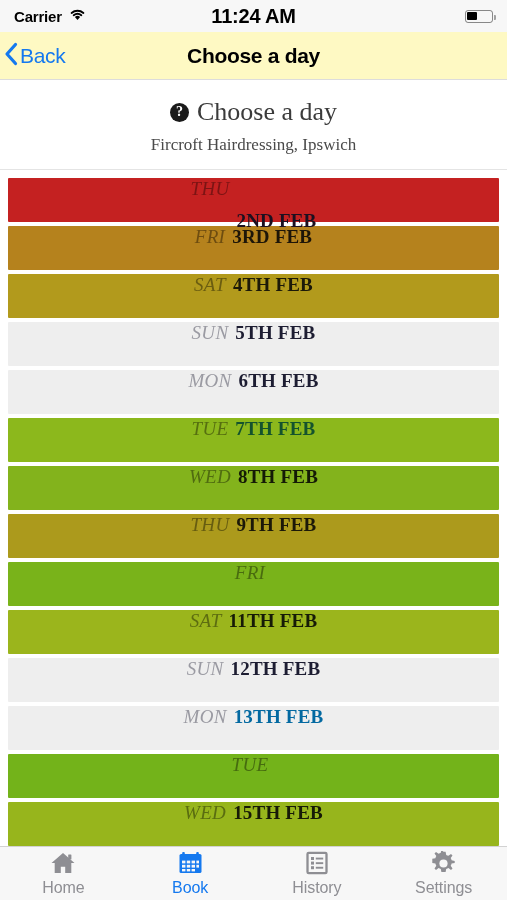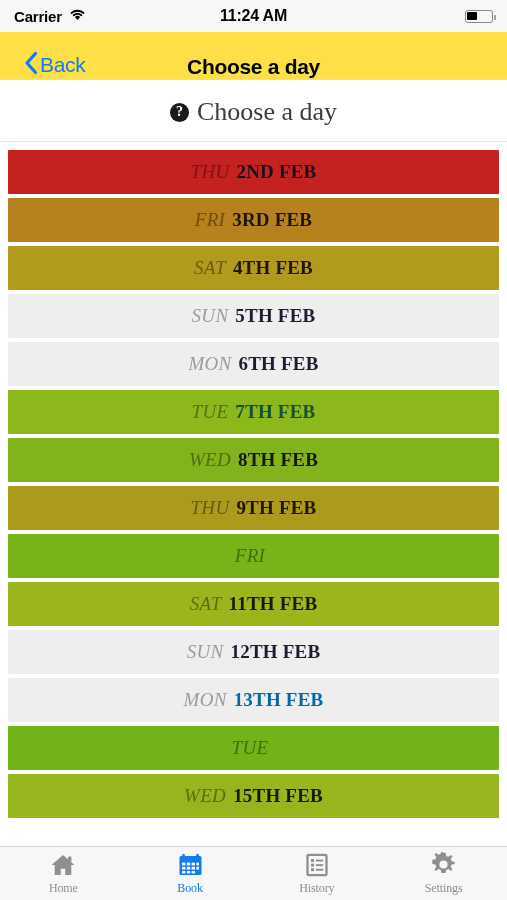--- a/index.html
+++ b/index.html
@@ -41,21 +41,21 @@
     font-size: 15px;
     font-weight: 600;
     color: #000;
     letter-spacing: -0.2px;
   }
   .wifi-icon { display: block; }
   .status-time {
     position: absolute;
     left: 0; right: 0;
     text-align: center;
-    font-size: 16px;
+    font-size: 20px;
     font-weight: 700;
     color: #000;
     letter-spacing: -0.2px;
     pointer-events: none;
   }
   .status-right {
     margin-left: auto;
     display: flex;
     align-items: center;
   }
@@ -80,25 +80,25 @@
   .battery-fill {
     height: 100%;
     background: #000;
     border-radius: 1px;
   }
 
   
   .nav-bar {
     height: 48px;
     flex: 0 0 48px;
-    background: #fde047;
+    background: #fef9c3;
     border-bottom: 1px solid #dcdcdc;
     display: flex;
-    align-items: flex-end;
-    padding: 0 24px;
+    align-items: center;
+    padding: 0 4px;
     position: relative;
   }
   .back-button {
     display: flex;
     align-items: center;
     gap: 2px;
     cursor: pointer;
     z-index: 2;
   }
   .chevron-left { display: block; }
@@ -163,21 +163,20 @@
   .day-list {
     flex: 1 1 auto;
     overflow: hidden;
     padding: 8px 8px 0;
     background: #fff;
   }
   .day-row {
     height: 44px;
     margin-bottom: 4px;
     display: flex;
-    align-items: center;
     justify-content: center;
     cursor: pointer;
     border-radius: 1px;
     font-family: "Liberation Serif", "DejaVu Serif", serif;
     font-size: 19px;
     white-space: nowrap;
   }
   .day-abbr {
     font-style: italic;
     font-weight: 400;
@@ -208,23 +207,22 @@
     color: #8e8e93;
   }
   .tab-item.active { color: #1579ef; }
   .tab-icon {
     height: 26px;
     display: flex;
     align-items: center;
     justify-content: center;
   }
   .tab-label {
-    font-size: 12px;
+    font-size: 16px;
     letter-spacing: -0.1px;
-    font-family: Liberation Serif, serif;
   }
 </style>
 </head>
 <body>
 
 <div id="app">
 
   <div class="status-bar">
     <div class="status-left">
       <span class="status-carrier">Carrier</span>
@@ -254,26 +252,27 @@
       <span class="back-label">Back</span>
     </div>
     <div class="nav-title">Choose a day</div>
   </div>
 
   <div class="page-header">
     <div class="page-title">
       <span class="help-icon">?</span>
       <span>Choose a day</span>
     </div>
+    <div class="page-subtitle">Fircroft Hairdressing, Ipswich</div>
   </div>
 
   <div class="day-list" id="day-list">
       <div class="day-row" style="background: rgb(196, 33, 33);">
         <span class="day-abbr" style="color: rgb(124, 20, 20);">THU</span>
-        <span class="day-date" style="color: rgb(27, 16, 32);">2ND FEB</span>
+        <span class="day-date" style="color: rgb(27, 16, 32); margin-top: 32px;">2ND FEB</span>
       </div>
       <div class="day-row" style="background: rgb(181, 130, 29);">
         <span class="day-abbr" style="color: rgb(110, 77, 16);">FRI</span>
         <span class="day-date" style="color: rgb(29, 21, 8);">3RD FEB</span>
       </div>
       <div class="day-row" style="background: rgb(178, 154, 28);">
         <span class="day-abbr" style="color: rgb(107, 93, 16);">SAT</span>
         <span class="day-date" style="color: rgb(28, 25, 8);">4TH FEB</span>
       </div>
       <div class="day-row" style="background: rgb(238, 238, 238);">

